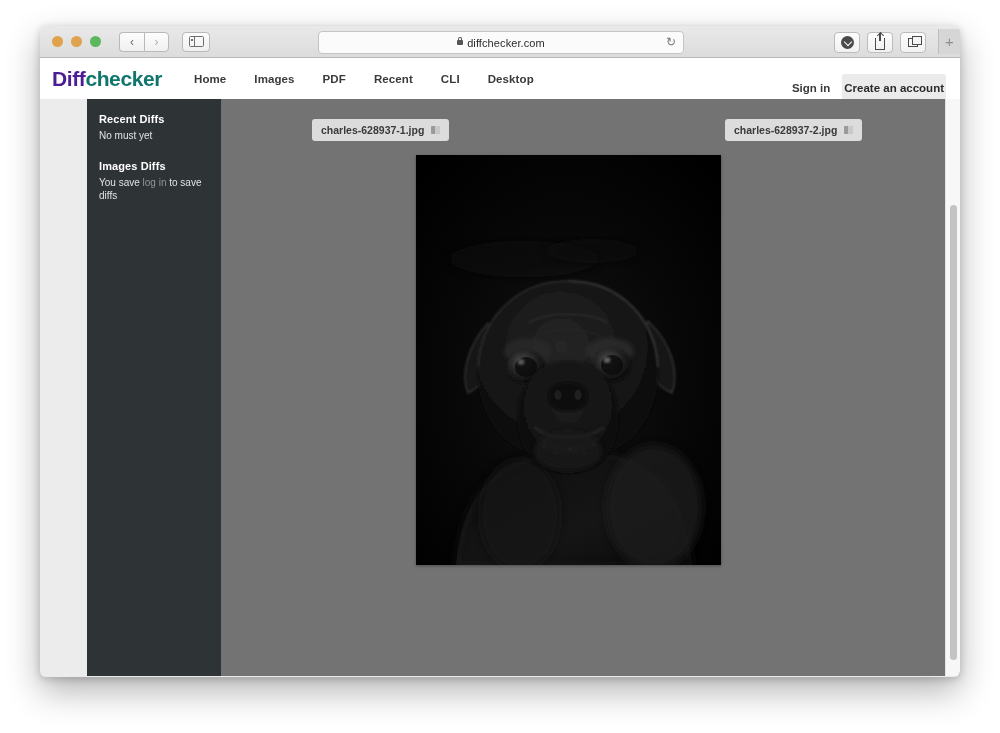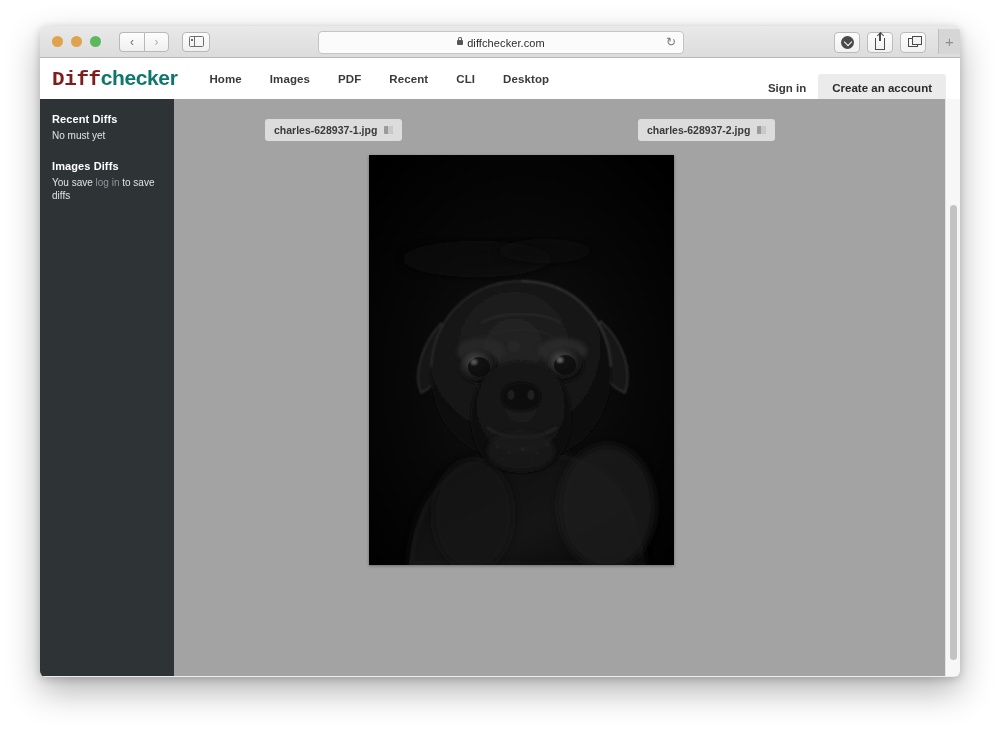--- a/index.html
+++ b/index.html
@@ -255,21 +255,21 @@
     box-sizing: border-box;
   }
   .logo {
     margin-left: 12px;
     font-size: 21px;
     font-weight: bold;
     letter-spacing: -0.4px;
     line-height: 1;
     white-space: nowrap;
   }
-  .logo-diff { color: #7f1d1d; font-family: Liberation Mono, monospace; }
+  .logo-diff { color: #4c1d95; }
   .logo-checker { color: #0f766e; }
 
   .main-nav {
     display: flex;
     align-items: center;
     margin-left: 32px;
     gap: 28px;
   }
   .nav-link {
     font-size: 11.5px;
@@ -293,30 +293,31 @@
     font-size: 11.5px;
     color: #3a3a3a;
     font-weight: bold;
   }
   .create-account-btn {
     background: #ebebeb;
     border-radius: 3px;
     font-size: 11.5px;
     font-weight: bold;
     color: #2b2b2b;
-    padding: 8px 14px;
+    padding: 8px 2px;
     white-space: nowrap;
   }
 
   
   .site-body {
     position: relative;
     display: flex;
     height: 577px;
     background: #ececec;
+    margin-left: 47px;
   }
 
   .sidebar {
     width: 134px;
     background: #2e3336;
     padding: 14px 12px 0 12px;
     box-sizing: border-box;
     flex-shrink: 0;
   }
   .sb-heading {
@@ -333,21 +334,21 @@
     margin-bottom: 18px;
   }
   .sb-link {
     color: #8e9699;
   }
 
   
   .content {
     position: relative;
     flex: 1;
-    background: #a3a3a3;
+    background: #737373;
     overflow: hidden;
   }
 
   .file-labels {
     position: relative;
     height: 48px;
   }
   .file-chip {
     position: absolute;
     top: 20px;
@@ -356,21 +357,21 @@
     padding: 5px 9px;
     display: flex;
     align-items: center;
     gap: 7px;
     font-size: 10.5px;
     font-weight: bold;
     color: #3a3a3a;
     white-space: nowrap;
   }
   .file-chip.left-chip  { left: 91px; }
-  .file-chip.right-chip { left: 464px; }
+  .file-chip.right-chip { left: 504px; }
 
   .copy-icon {
     display: inline-block;
     width: 9px;
     height: 8px;
     background: #9a9a9a;
     border-radius: 1px;
     position: relative;
   }
   .copy-icon::before {

